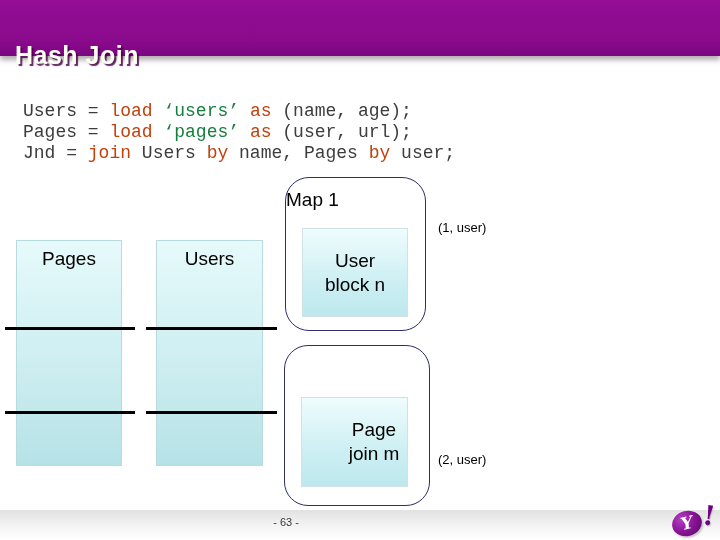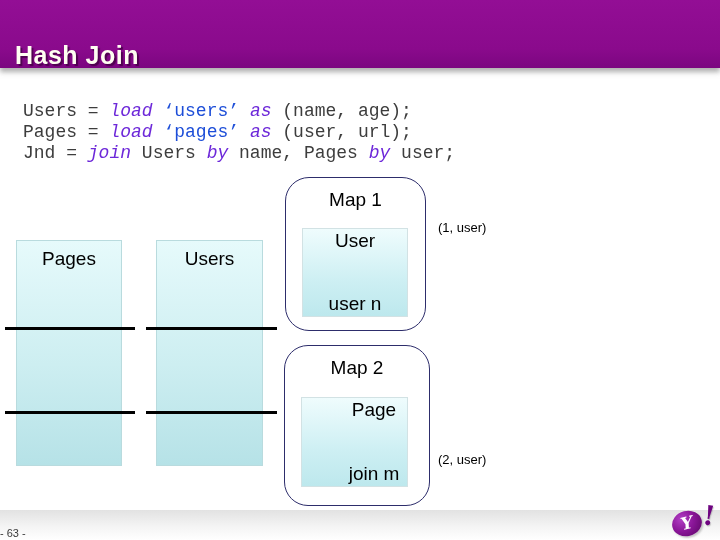--- a/index.html
+++ b/index.html
@@ -9,21 +9,21 @@
     height: 540px;
     background: #ffffff;
     overflow: hidden;
     font-family: "Liberation Sans", sans-serif;
   }
 
   
   .titlebar {
     position: absolute;
     left: 0; top: 0;
-    width: 720px; height: 68px;
+    width: 720px; height: 56px;
     background: linear-gradient(180deg, #930e95 0%, #8a0a8c 72%, #7b0680 100%);
     box-shadow: 0 4px 5px rgba(110,110,110,0.55);
   }
   .titlebar h1 {
     position: absolute;
     left: 15px; top: 41px;
     margin: 0;
     font-size: 25px;
     font-weight: bold;
     color: #fffef2;
@@ -35,22 +35,22 @@
   .code {
     position: absolute;
     left: 23px; top: 101px;
     margin: 0;
     font-family: "Liberation Mono", monospace;
     font-size: 18px;
     line-height: 21px;
     color: #3d3d3d;
     white-space: pre;
   }
-  .code .kw  { color: #6d28d9; font-style: italic; }
-  .code .str { color: #1d4ed8; }
+  .code .kw  { color: #c2410c; }
+  .code .str { color: #15803d; }
 
   
   .column {
     position: absolute;
     top: 240px;
     height: 226px;
     background: linear-gradient(180deg, #e6fafb 0%, #cdeef1 55%, #b6e2e7 100%);
     border: 1px solid #b9dbde;
     box-sizing: border-box;
   }
@@ -74,34 +74,33 @@
   .map-box {
     position: absolute;
     background: #fff;
     border: 1.5px solid #2d2d6b;
     border-radius: 24px;
     box-sizing: border-box;
   }
   .map1 { left: 285px; top: 177px; width: 141px; height: 154px; }
   .map2 { left: 284px; top: 345px; width: 146px; height: 161px; }
   .map-title {
-    text-align: center;
     margin-top: 11px;
     font-size: 19px;
     color: #000;
   }
   .block-box {
     position: absolute;
     background: linear-gradient(180deg, #effcfd 0%, #cdeff3 60%, #bde8ed 100%);
     border: 1px solid #d2e2e4;
     box-sizing: border-box;
     display: flex;
     flex-direction: column;
     align-items: center;
-    justify-content: space-between;
+    justify-content: center;
     font-size: 19px;
     line-height: 24px;
     color: #000;
     text-align: center;
   }
   .map1 .block-box { left: 16px; top: 50px; width: 106px; height: 89px; }
   .map2 .block-box { left: 16px; top: 51px; width: 107px; height: 90px; padding-left: 39px; }
 
   
   .annotation { position: absolute; font-size: 13px; color: #000; }
@@ -110,22 +109,23 @@
 
   
   .footer-band {
     position: absolute;
     left: 0; top: 510px;
     width: 720px; height: 30px;
     background: linear-gradient(180deg, #e2e2e2 0%, #f4f4f4 55%, #ffffff 100%);
   }
   .page-number {
     position: absolute;
-    left: 0; top: 17px;
+    left: 0; top: 6px;
     width: 572px;
+    text-align: center;
     font-size: 11px;
     color: #3a3a3a;
   }
 
   
   .yahoo-logo { position: absolute; left: 670px; top: 501px; width: 48px; height: 38px; }
   .y-oval {
     position: absolute;
     left: 2px; top: 10px;
     width: 30px; height: 25px;
@@ -178,26 +178,25 @@
 
   <div class="hline l1p"></div>
   <div class="hline l1u"></div>
   <div class="hline l2p"></div>
   <div class="hline l2u"></div>
 
   <div class="map-box map1">
     <div class="map-title">Map 1</div>
     <div class="block-box">
       <div>User</div>
-      <div>user n</div>
+      <div>block n</div>
     </div>
   </div>
 
   <div class="map-box map2">
-    <div class="map-title">Map 2</div>
     <div class="block-box">
       <div>Page</div>
       <div>join m</div>
     </div>
   </div>
 
   <div class="annotation a1">(1, user)</div>
   <div class="annotation a2">(2, user)</div>
 
   <footer class="footer-band">

